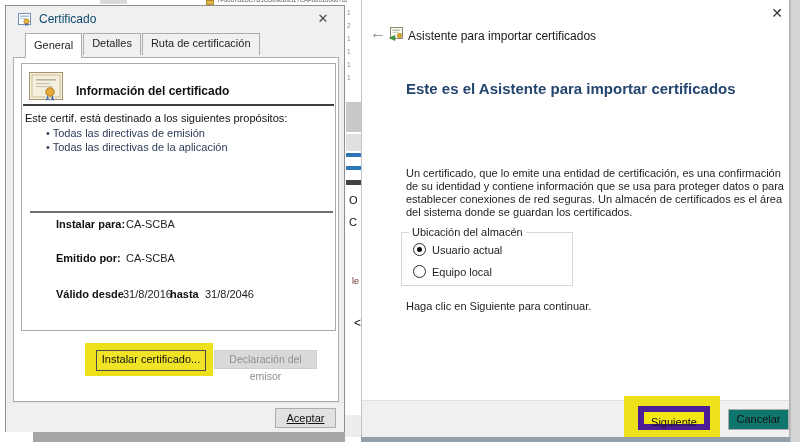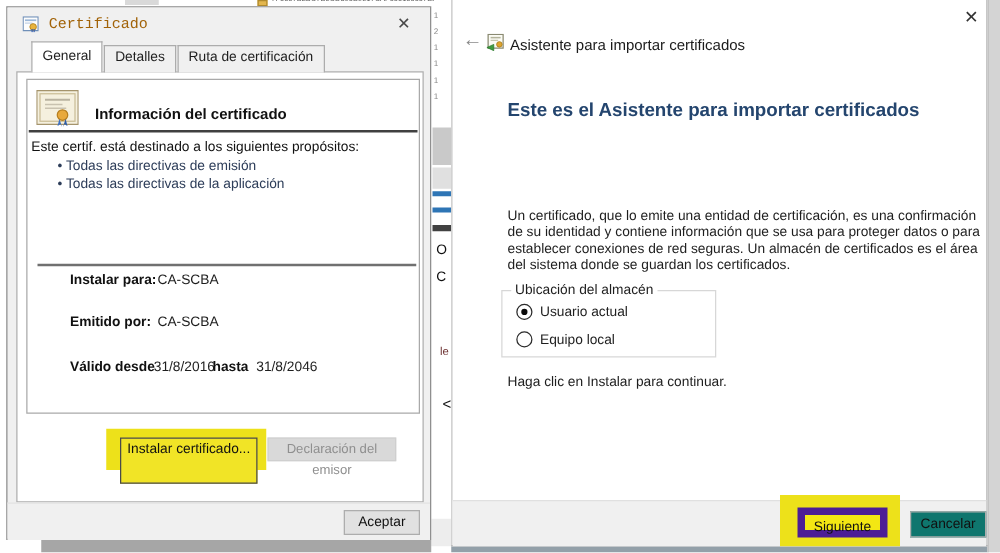--- a/index.html
+++ b/index.html
@@ -24,45 +24,45 @@
   .bg-angle { left:354px; top:316px; font-size:12px; color:#111; }
   .bg-stripfoot { left:345px; top:415px; width:16px; height:22px; background:#ededed; }
   .bg-barleft { left:33px; top:432px; width:312px; height:10px; background:#a6a6a6; }
   .bg-barright { left:361px; top:437px; width:429px; height:5px; background:#93a0a9; }
   .bg-rightstrip { left:790px; top:0; width:10px; height:442px; background:#d4d4d4; border-left:1px solid #bdbdbd; }
 
   
   #cert-dlg { position:absolute; left:5px; top:5px; width:340px; height:427px; background:#f0f0f0; border:1px solid #8f8f8f; }
   .cd-titlebar { position:absolute; left:0; top:0; width:100%; height:26px; background:#f0f0f0; }
   .cd-titleicon { position:absolute; left:12px; top:7px; width:13px; height:13px; }
-  .cd-title { position:absolute; left:33px; top:6px; font-size:12px; color:#a16207;font-family:Liberation Mono, monospace; }
+  .cd-title { position:absolute; left:33px; top:6px; font-size:12px; color:#0c4a6e; }
   .cd-close { position:absolute; right:8px; top:3px; width:26px; height:20px; text-align:center; line-height:20px; font-size:13px; color:#4a4a4a; cursor:default; }
-  .cd-tabbar { position:absolute; left:7px; top:27px; display:flex; align-items:flex-end; z-index:3;padding-left:12px; }
+  .cd-tabbar { position:absolute; left:7px; top:27px; display:flex; align-items:flex-start; z-index:3;padding-left:12px; }
   .cd-tab { border:1px solid #acacac; border-bottom:none; background:#f0f0f0; height:22px; padding:3px 8px 0 8px; font-size:11px; color:#1e1e1e; margin-right:1px; }
   .cd-tab.active { background:#fff; height:25px; padding-top:5px; z-index:4; }
   .cd-page { position:absolute; left:7px; top:51px; width:326px; height:345px; background:#fff; border:1px solid #acacac; z-index:1; }
   .cd-infobox { position:absolute; left:15px; top:57px; width:315px; height:268px; border:1px solid #a9a9a9; background:#fff; z-index:2; }
   .cd-bigicon { position:absolute; left:23px; top:66px; z-index:2; }
   .cd-infohead { position:absolute; left:70px; top:78px; font-size:12px; font-weight:bold; color:#111; z-index:2; }
   .cd-sep1 { position:absolute; left:17px; top:98px; width:311px; height:2px; background:#404040; z-index:2; }
   .cd-purp { position:absolute; left:19px; top:106px; font-size:11px; font-weight:normal; color:#111; z-index:2; }
   .cd-bullet { position:absolute; font-size:11px; color:#2d3d59; z-index:2;text-align:right; }
   .cd-b1 { left:40px; top:121px; } .cd-b2 { left:40px; top:135px; }
   .cd-sep2 { position:absolute; left:24px; top:205px; width:303px; height:2px; background:#707070; z-index:2; }
   .cd-lab { position:absolute; font-weight:bold; color:#111; z-index:2; }
   .cd-val { position:absolute; color:#1e1e1e; z-index:2; }
   .cd-r1l { left:50px; top:212px; } .cd-r1v { left:120px; top:212px; }
   .cd-r2l { left:50px; top:246px; } .cd-r2v { left:120px; top:246px; }
   .cd-r3l { left:50px; top:282px; } .cd-r3v1 { left:117px; top:282px; }
   .cd-r3h { left:164px; top:282px; } .cd-r3v2 { left:199px; top:282px; }
   .cd-hl { position:absolute; left:79px; top:337px; width:128px; height:33px; background:#ede11a; z-index:2; }
-  .cd-install { position:absolute; left:90px; top:344px; width:110px; height:37px; background:#f1e426; border:1px solid #4a4a4a; font-size:11px; color:#111; text-align:center; line-height:17px; z-index:3; }
+  .cd-install { position:absolute; left:90px; top:344px; width:110px; height:21px; background:#f1e426; border:1px solid #4a4a4a; font-size:11px; color:#111; text-align:center; line-height:17px; z-index:3; }
   .cd-issuer { position:absolute; left:208px; top:344px; width:103px; height:19px; background:#d9d9d9; border:1px solid #cfcfcf; font-size:10.5px; color:#8f8f8f; text-align:center; line-height:17px; z-index:2; }
   .cd-footer { position:absolute; left:0; top:396px; width:100%; height:30px; background:#f0f0f0; border-top:1px solid #e2e2e2; z-index:2; }
-  .cd-ok { position:absolute; left:269px; top:402px; width:61px; height:20px; background:#e1e1e1; border:1px solid #adadad; font-size:11px; color:#111; text-align:center; line-height:18px; z-index:3; }
+  .cd-ok { position:absolute; left:269px; top:402px; width:61px; height:20px; background:#e1e1e1; border:1px solid #adadad; font-size:11px; color:#111; text-align:center; line-height:18px; z-index:3;text-decoration:underline; }
 
   
   #wiz-dlg { position:absolute; left:361px; top:0; width:429px; height:437px; background:#fff; border-left:1px solid #c3c3c3; border-right:1px solid #b5b5b5; border-bottom:1px solid #9b9b9b; }
   .wz-close { position:absolute; left:403px; top:3px; width:24px; height:20px; text-align:center; line-height:20px; font-size:14px; color:#333; }
   .wz-back { position:absolute; left:8px; top:24px; font-size:16px; color:#8a8a8a; }
   .wz-hicon { position:absolute; left:27px; top:27px; }
   .wz-htitle { position:absolute; left:46px; top:29px; font-size:12px; color:#1b1b1b; }
   .wz-title { position:absolute; left:44px; top:80px; width:350px; font-size:15px; font-weight:bold; color:#24456e; }
   .wz-p1 { position:absolute; left:44px; top:119px; width:376px; font-size:11px; line-height:13px; color:#1e1e1e; }
   .wz-p2 { position:absolute; left:44px; top:167px; width:386px; font-size:11px; line-height:13px; color:#1e1e1e; }
@@ -184,21 +184,21 @@
     <div class="wz-grouplab">Ubicación del almacén</div>
     <div class="wz-radio-row wz-rr1">
       <span class="wz-rdot sel"></span>
       <span class="wz-rlabel">Usuario actual</span>
     </div>
     <div class="wz-radio-row wz-rr2">
       <span class="wz-rdot"></span>
       <span class="wz-rlabel">Equipo local</span>
     </div>
 
-    <div class="wz-hint">Haga clic en Instalar para continuar.</div>
+    <div class="wz-hint">Haga clic en Siguiente para continuar.</div>
 
     <div class="wz-footer"></div>
     <div class="wz-hl"></div>
     <div class="wz-next">Siguiente</div>
     <div class="wz-cancel">Cancelar</div>
   </div>
 
 </div>
 
 </body></html>

